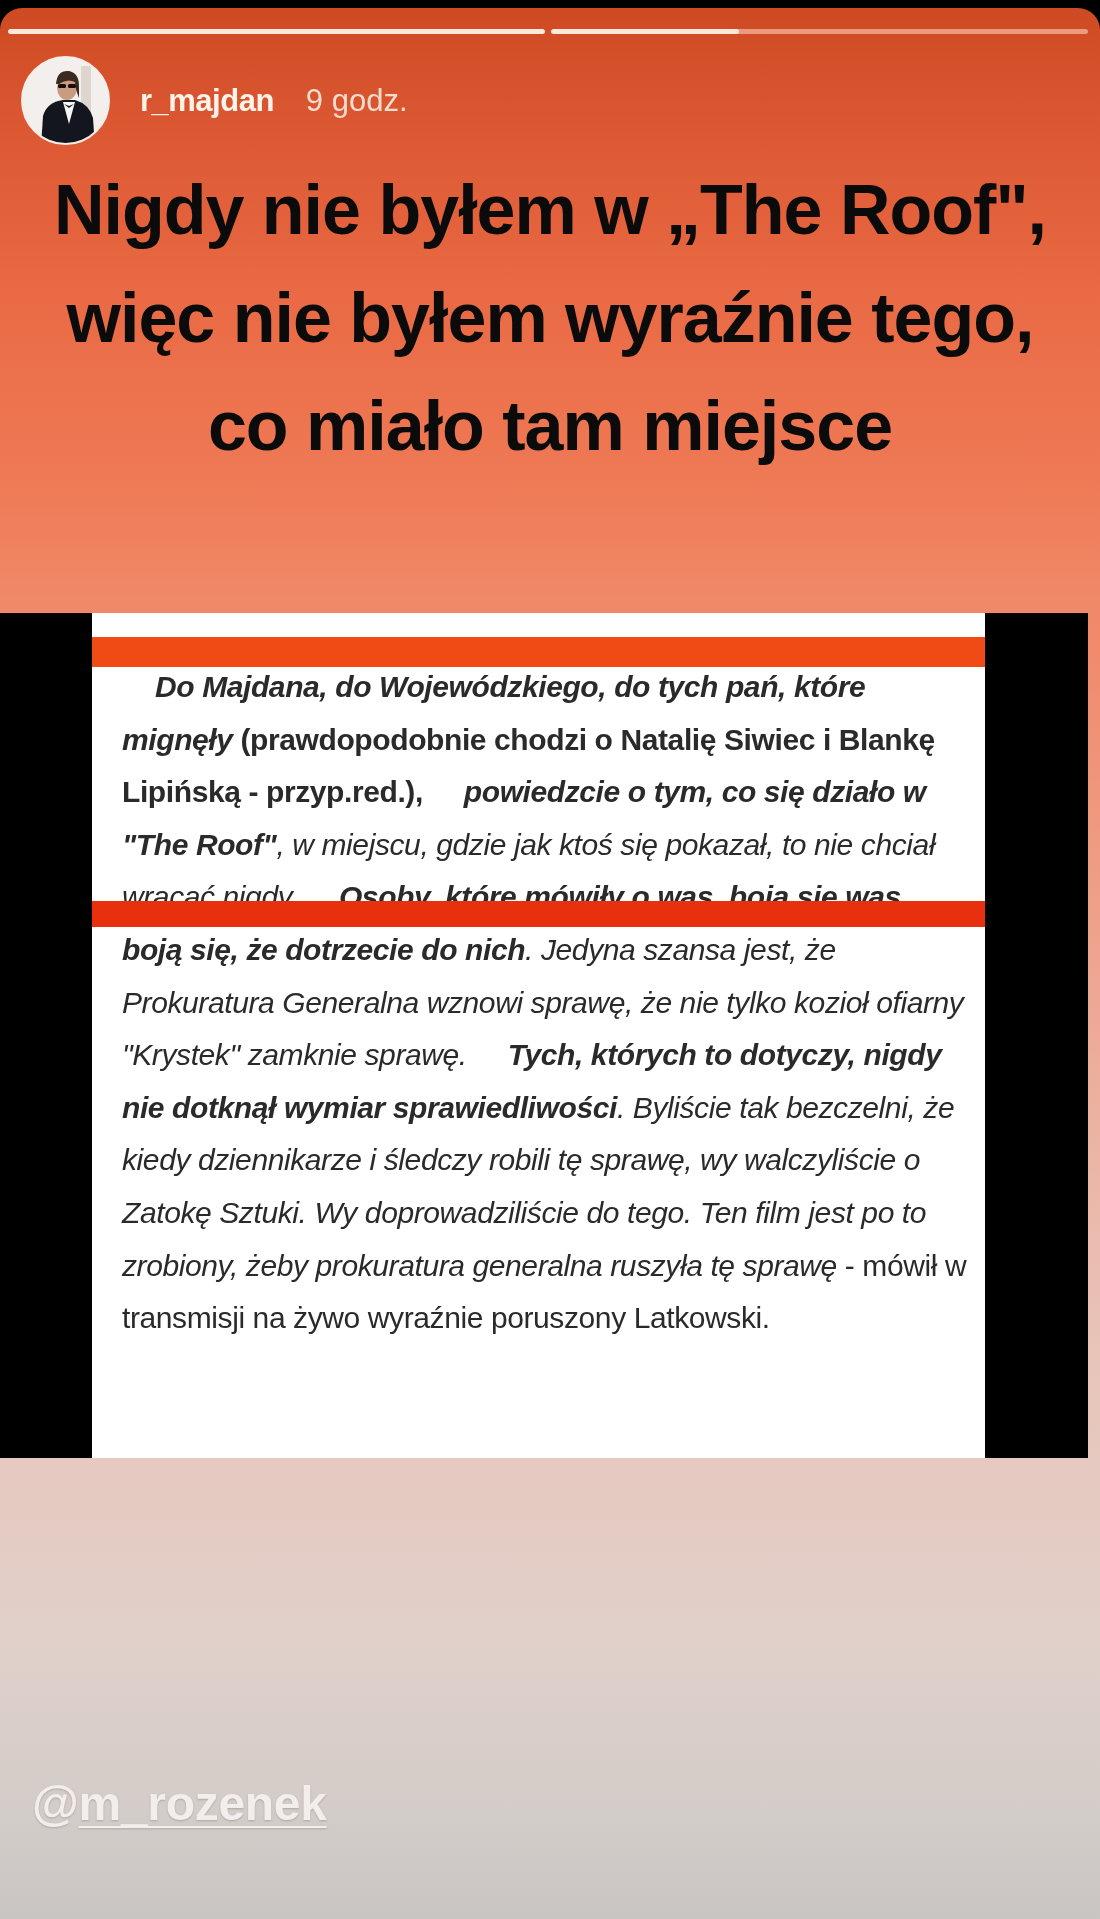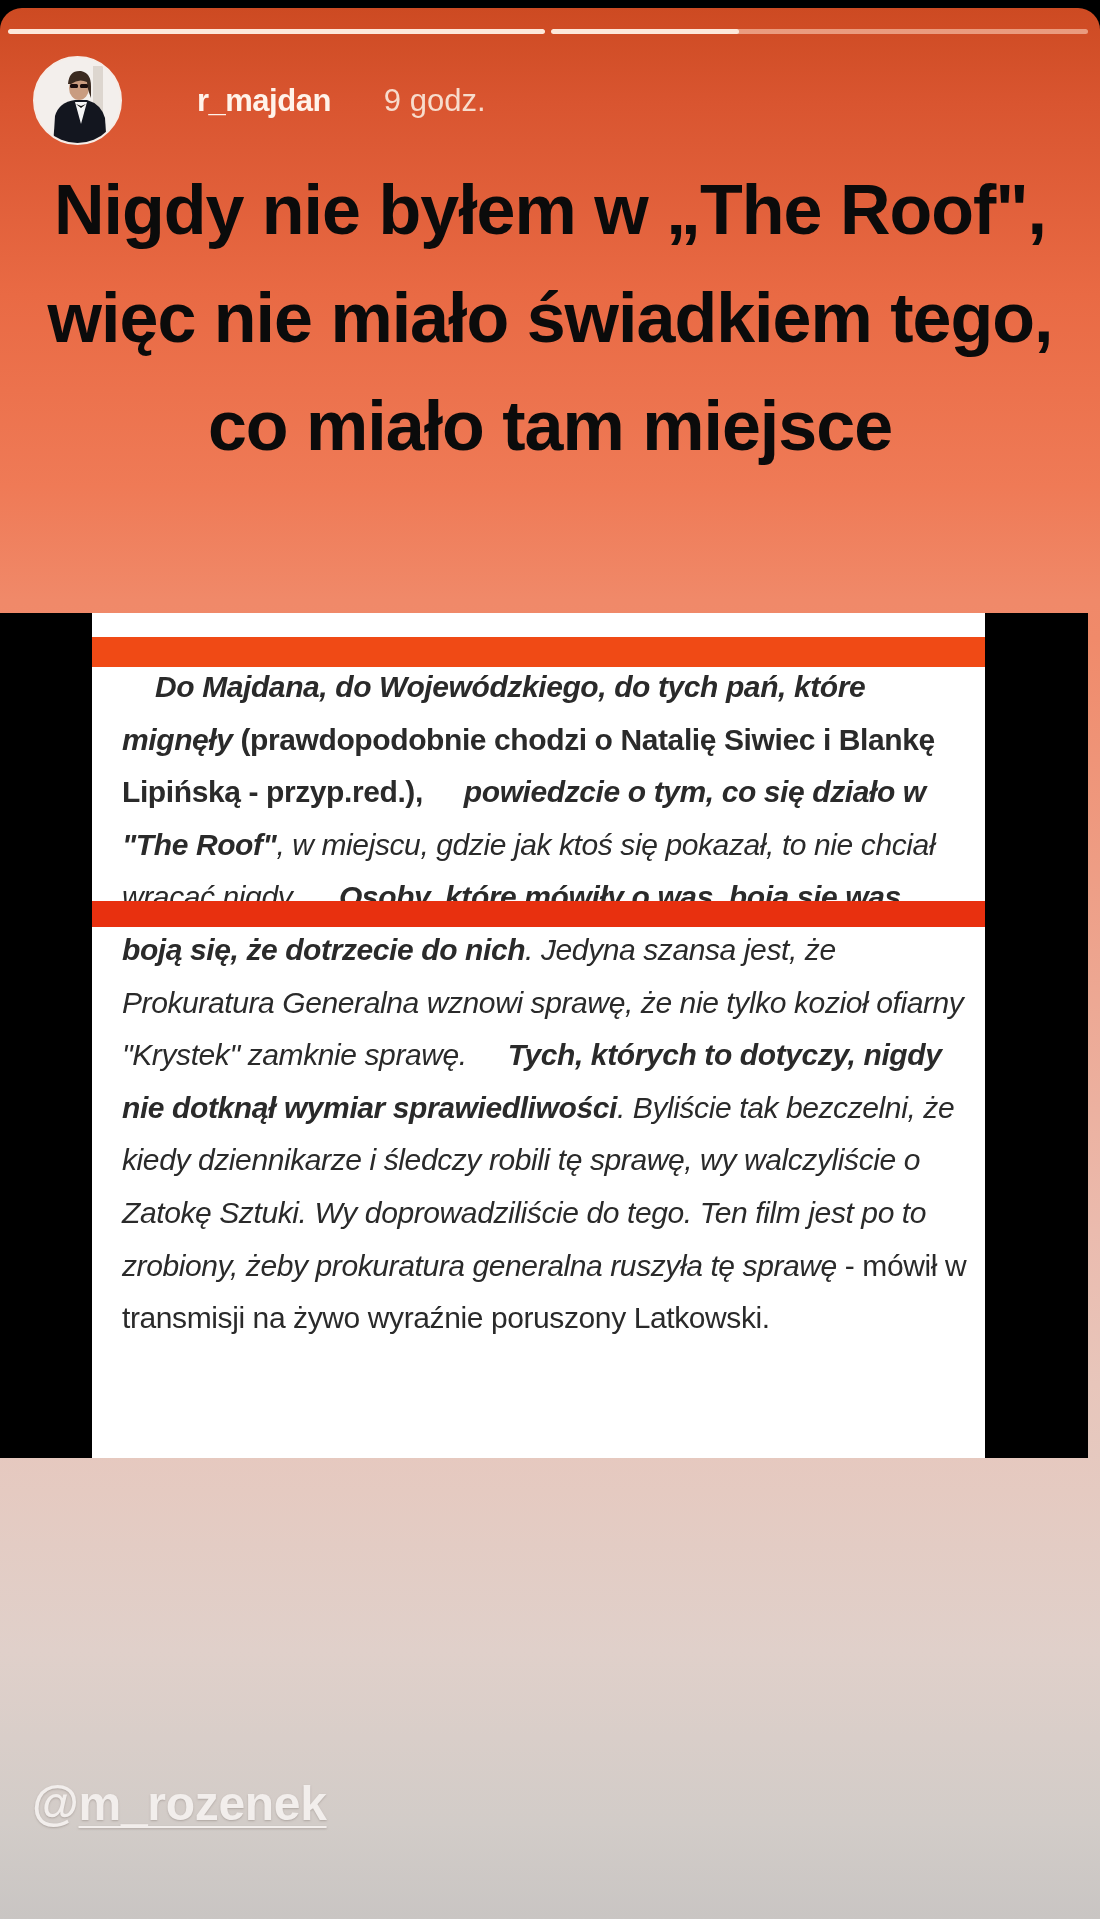--- a/index.html
+++ b/index.html
@@ -14,28 +14,28 @@
         #cd4a22 0%, #d95530 5%, #e96a44 15%, #ef7a56 25%, #f08969 31%,
         #f08a6a 33%, #ebbbae 64%, #e8c6bb 72%, #e0d0ca 86%, #d2ccc8 95%, #c9c5c3 100%);
       overflow: hidden;
     }
     
     .progress { position: absolute; top: 21px; left: 8px; right: 12px; height: 5px; display: flex; gap: 6px; }
     .seg { flex: 1; height: 5px; border-radius: 3px; background: rgba(255,220,200,0.55); position: relative; overflow: hidden; }
     .seg .fill { position: absolute; left: 0; top: 0; bottom: 0; background: #fde8da; border-radius: 3px; }
 
     
-    .header { position: absolute; top: 48px; left: 33px; display: flex; align-items: center; gap: 45px; }
+    .header { position: absolute; top: 48px; left: 21px; display: flex; align-items: center; }
     .avatar {
       width: 89px; height: 89px; border-radius: 50%; background: #f4f1ee;
       border: 2px solid #f6ece6; position: relative; overflow: hidden;
     }
     .avatar svg { position: absolute; left: 0; top: 0; }
     .username { color: #fff3ea; font-weight: bold; font-size: 31px; margin-left: 30px; letter-spacing: -0.5px; }
-    .time { color: #f7dccd; font-size: 31px; margin-left: 8px; }
+    .time { color: #f7dccd; font-size: 31px; margin-left: 32px; }
 
     
     .headline {
       position: absolute; top: 148px; left: 40px; width: 1020px;
       text-align: center; color: #0b0b0b; font-weight: bold;
       font-size: 70px; line-height: 108px; letter-spacing: -1px;
     }
 
     
     .frame {
@@ -92,21 +92,21 @@
         <ellipse cx="44" cy="30" rx="10" ry="12" fill="#c99c80"></ellipse>
         <path d="M33 26 Q34 12 46 13 Q56 15 56 28 L56 40 Q52 30 52 24 Q44 20 36 26 Z" fill="#3a2a20"></path>
         <rect x="35" y="26" width="8" height="4" rx="1.5" fill="#1a0d0d"></rect>
         <rect x="45" y="26" width="8" height="4" rx="1.5" fill="#1a0d0d"></rect>
       </svg>
     </div>
     <span class="username">r_majdan</span>
     <span class="time">9 godz.</span>
   </div>
 
-  <div class="headline">Nigdy nie byłem w „The Roof", więc nie miało świadkiem tego, co miało tam miejsce</div>
+  <div class="headline">Nigdy nie byłem w „The Roof", więc nie byłem wyraźnie tego, co miało tam miejsce</div>
 
 </div>
 
 <div class="frame">
   <div class="card">
     <div class="red-bar-top"></div>
     <div class="article">
       <span class="bi">Do Majdana, do Wojewódzkiego, do tych pań, które mignęły</span><span class="b"> (prawdopodobnie chodzi o Natalię Siwiec i Blankę Lipińską - przyp.red.), </span><span class="bi">powiedzcie o tym, co się działo w "The Roof"</span><span class="i">, w miejscu, gdzie jak ktoś się pokazał, to nie chciał wracać nigdy. </span><span class="bi">Osoby, które mówiły o was, boją się was, boją się, że dotrzecie do nich</span><span class="i">. Jedyna szansa jest, że Prokuratura Generalna wznowi sprawę, że nie tylko kozioł ofiarny "Krystek" zamknie sprawę. </span><span class="bi">Tych, których to dotyczy, nigdy nie dotknął wymiar sprawiedliwości</span><span class="i">. Byliście tak bezczelni, że kiedy dziennikarze i śledczy robili tę sprawę, wy walczyliście o Zatokę Sztuki. Wy doprowadziliście do tego. Ten film jest po to zrobiony, żeby prokuratura generalna ruszyła tę sprawę</span><span> - mówił w transmisji na żywo wyraźnie poruszony Latkowski.</span>
     </div>
     <div class="red-bar-mid"></div>

